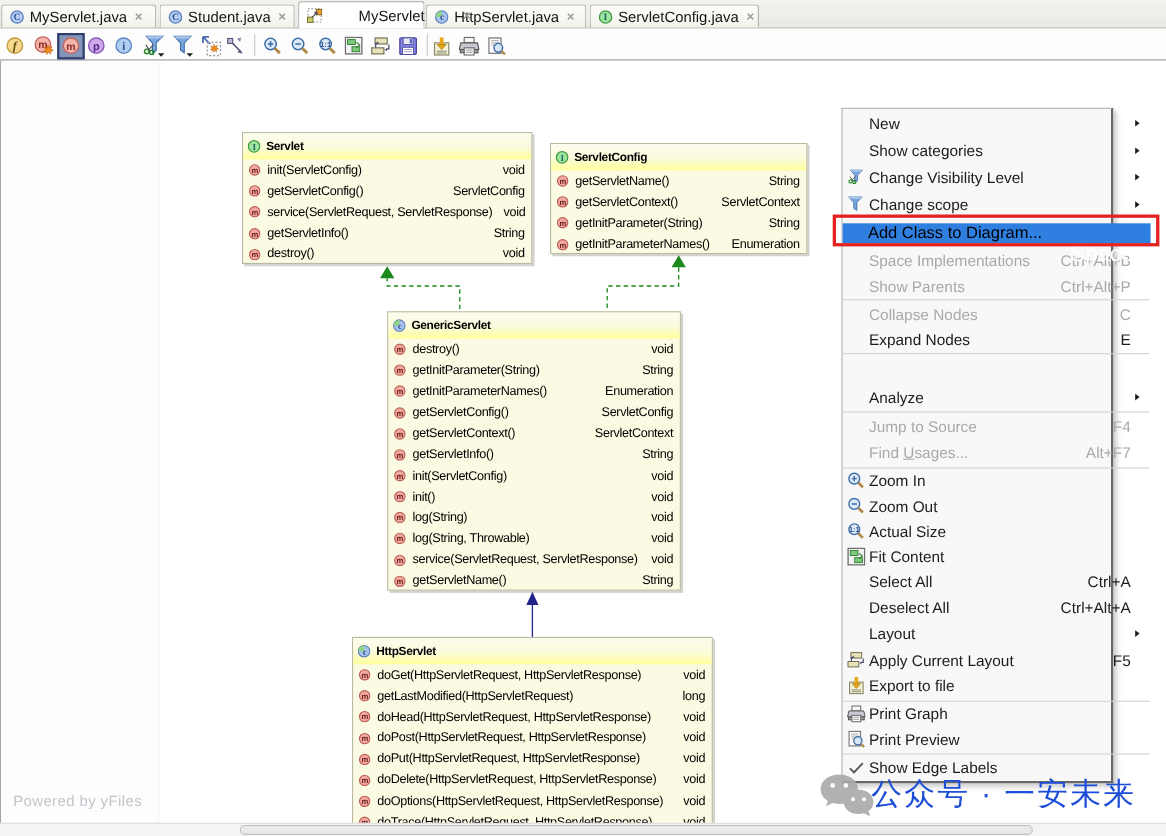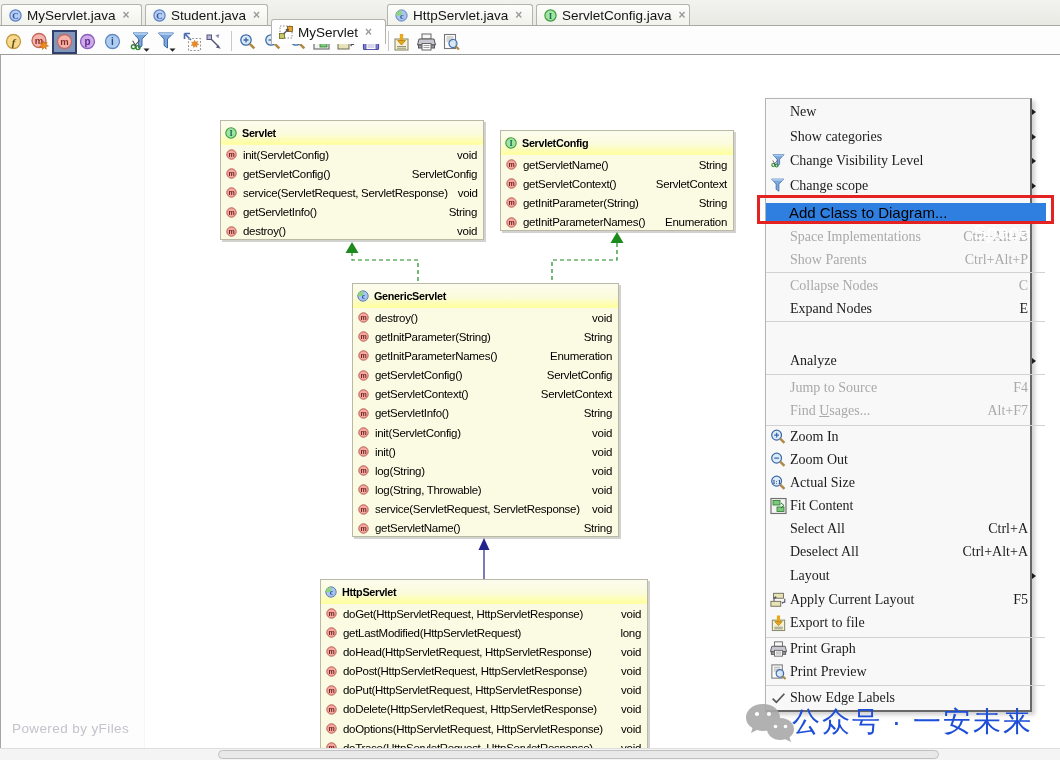--- a/index.html
+++ b/index.html
@@ -3,43 +3,43 @@
 <meta charset="utf-8">
 <style>
 html,body{margin:0;padding:0;}
 body{width:1060px;height:760px;overflow:hidden;position:relative;background:#fff;
  font-family:"Liberation Sans",sans-serif;-webkit-font-smoothing:antialiased;}
 #tabbar{position:absolute;left:0;top:0;width:1060px;height:26px;
  background:linear-gradient(#f2f2ef,#e9e9e4);border-bottom:1px solid #a9a9a3;box-sizing:border-box;}
 .tab{position:absolute;top:4px;height:21px;background:linear-gradient(#fdfdfb,#f2f2ec);
  border:1px solid #b4b4ae;border-bottom:none;border-radius:3px 3px 0 0;
  display:flex;align-items:center;padding:0 6px 0 7px;font-size:13.5px;color:#141414;box-sizing:border-box;}
-.tab.active{top:19px;height:25px;background:#fff;z-index:3;}
+.tab.active{top:1px;height:25px;background:#fff;z-index:3;gap:28px;}
 .tab .ticon{margin-right:5px;flex:none;}
 .tab .x{color:#9a9a9a;font-size:12px;margin-left:7px;font-weight:bold;}
 #toolbar{position:absolute;left:0;top:26px;width:1060px;height:29px;background:#fdfdfd;
  border-bottom:1px solid #9b9b9b;box-sizing:border-box;}
 .ti{position:absolute;top:7px;}
 .tsep{position:absolute;top:5px;width:1px;height:20px;background:#c9c9c9;}
 #selbox{position:absolute;left:52px;top:4px;width:25px;height:24px;background:#8395b9;border:2px solid #30406e;box-sizing:border-box;}
 #canvas{position:absolute;left:0;top:55px;width:1060px;height:705px;background:#fff;border-left:1px solid #a5a5a5;box-sizing:border-box;}
 .ubox{position:absolute;background:#fbfae2;border:1px solid #b9b9a5;box-sizing:border-box;
  box-shadow:2px 2px 0 rgba(165,165,160,.5);font-size:11.5px;letter-spacing:-0.3px;color:#000;overflow:hidden;}
 .uhead{height:24px;background:linear-gradient(#fcfcee 0%,#fbfbdc 55%,#ffff9e 96%,#ffffb4 100%);display:flex;align-items:center;
  padding:0 4px;font-weight:bold;font-size:10.8px;letter-spacing:-0.3px;box-sizing:border-box;}
 .uhead svg{margin-right:5px;flex:none;}
 .urow{height:19.17px;display:flex;align-items:center;padding:0 6px 0 5px;box-sizing:border-box;white-space:nowrap;}
 .urow svg{flex:none;margin-right:6px;}
 .urow .rt{margin-left:auto;padding-left:10px;}
 #pby{position:absolute;left:12px;top:721px;font-size:13.5px;color:#c3c3cb;letter-spacing:.4px;}
 #wmtext{position:absolute;left:792px;top:703px;z-index:20;font-size:28px;color:#1d4ed8;letter-spacing:2px;font-weight:300;white-space:nowrap;}
 #hscroll{position:absolute;left:0;top:748px;width:1060px;height:12px;background:#f4f4f4;border-top:1px solid #dedede;box-sizing:border-box;z-index:5;}
 #hthumb{position:absolute;left:218px;top:750px;width:721px;height:9px;background:#e9e9e9;border:1px solid #c0c0c0;border-radius:5px;box-sizing:border-box;z-index:6;}
-#menu{position:absolute;left:765px;top:98px;width:267px;height:614px;background:#f8f8f8;
- border:1px solid #b4b4b4;border-right:2px solid #686868;border-bottom:2px solid #686868;box-sizing:border-box;box-shadow:3px 3px 4px rgba(120,120,120,.35);z-index:10;font-size:14px;color:#1c1c1c;font-family:Liberation Serif, serif;}
+#menu{position:absolute;left:765px;top:98px;width:247px;height:614px;background:#f8f8f8;
+ border:1px solid #b4b4b4;border-right:2px solid #686868;border-bottom:2px solid #686868;box-sizing:border-box;box-shadow:3px 3px 4px rgba(120,120,120,.35);z-index:10;font-size:14px;color:#1c1c1c;}
 .mi{position:absolute;left:0;width:279px;height:23px;display:flex;align-items:center;}
 .mi .lbl{position:absolute;left:24px;top:50%;transform:translateY(-50%);white-space:nowrap;}
 .mi .sc{position:absolute;right:17px;top:50%;transform:translateY(-50%);}
 .mi .arr{position:absolute;right:9px;top:50%;transform:translateY(-50%);width:0;height:0;
  border-left:4.5px solid #1c1c1c;border-top:3.5px solid transparent;border-bottom:3.5px solid transparent;}
 .mi .ic{position:absolute;left:4px;top:50%;transform:translateY(-50%);width:17px;height:17px;}
 .mi.dis{color:#a9a9a9;}
 .msep{position:absolute;left:0px;width:279px;height:1px;background:#d2d2d2;}
 #hirow{position:absolute;left:766px;top:203px;width:280px;height:18px;background:#2f7fe1;z-index:11;}
 #hirow .lbl{position:absolute;left:23px;top:50%;transform:translateY(-50%);color:#000000;font-size:15px;white-space:nowrap;}

